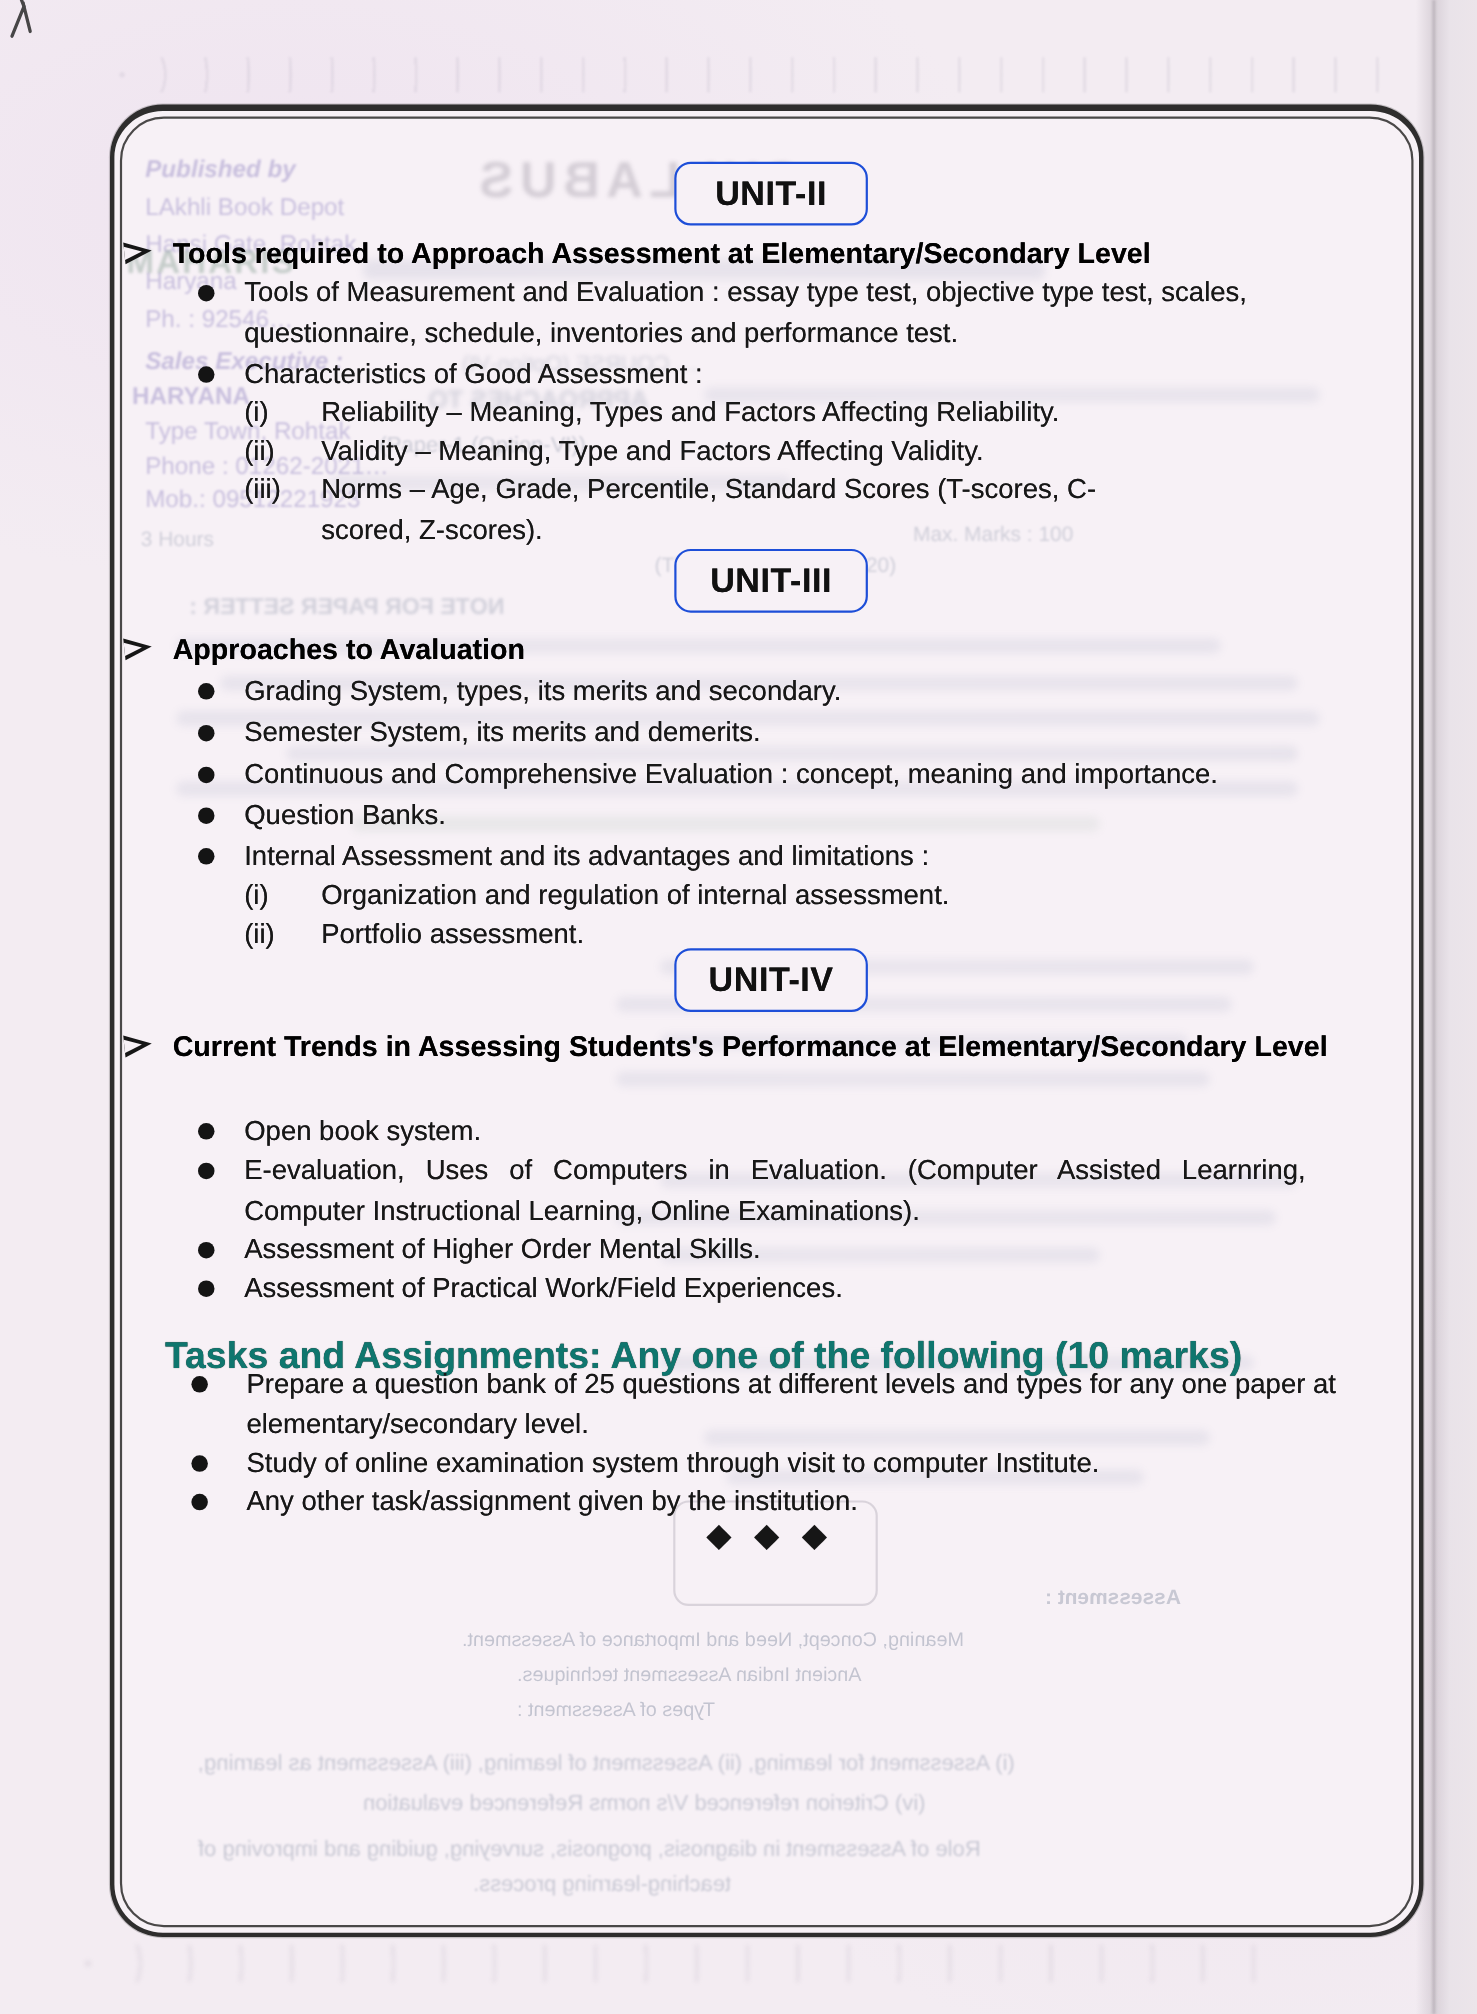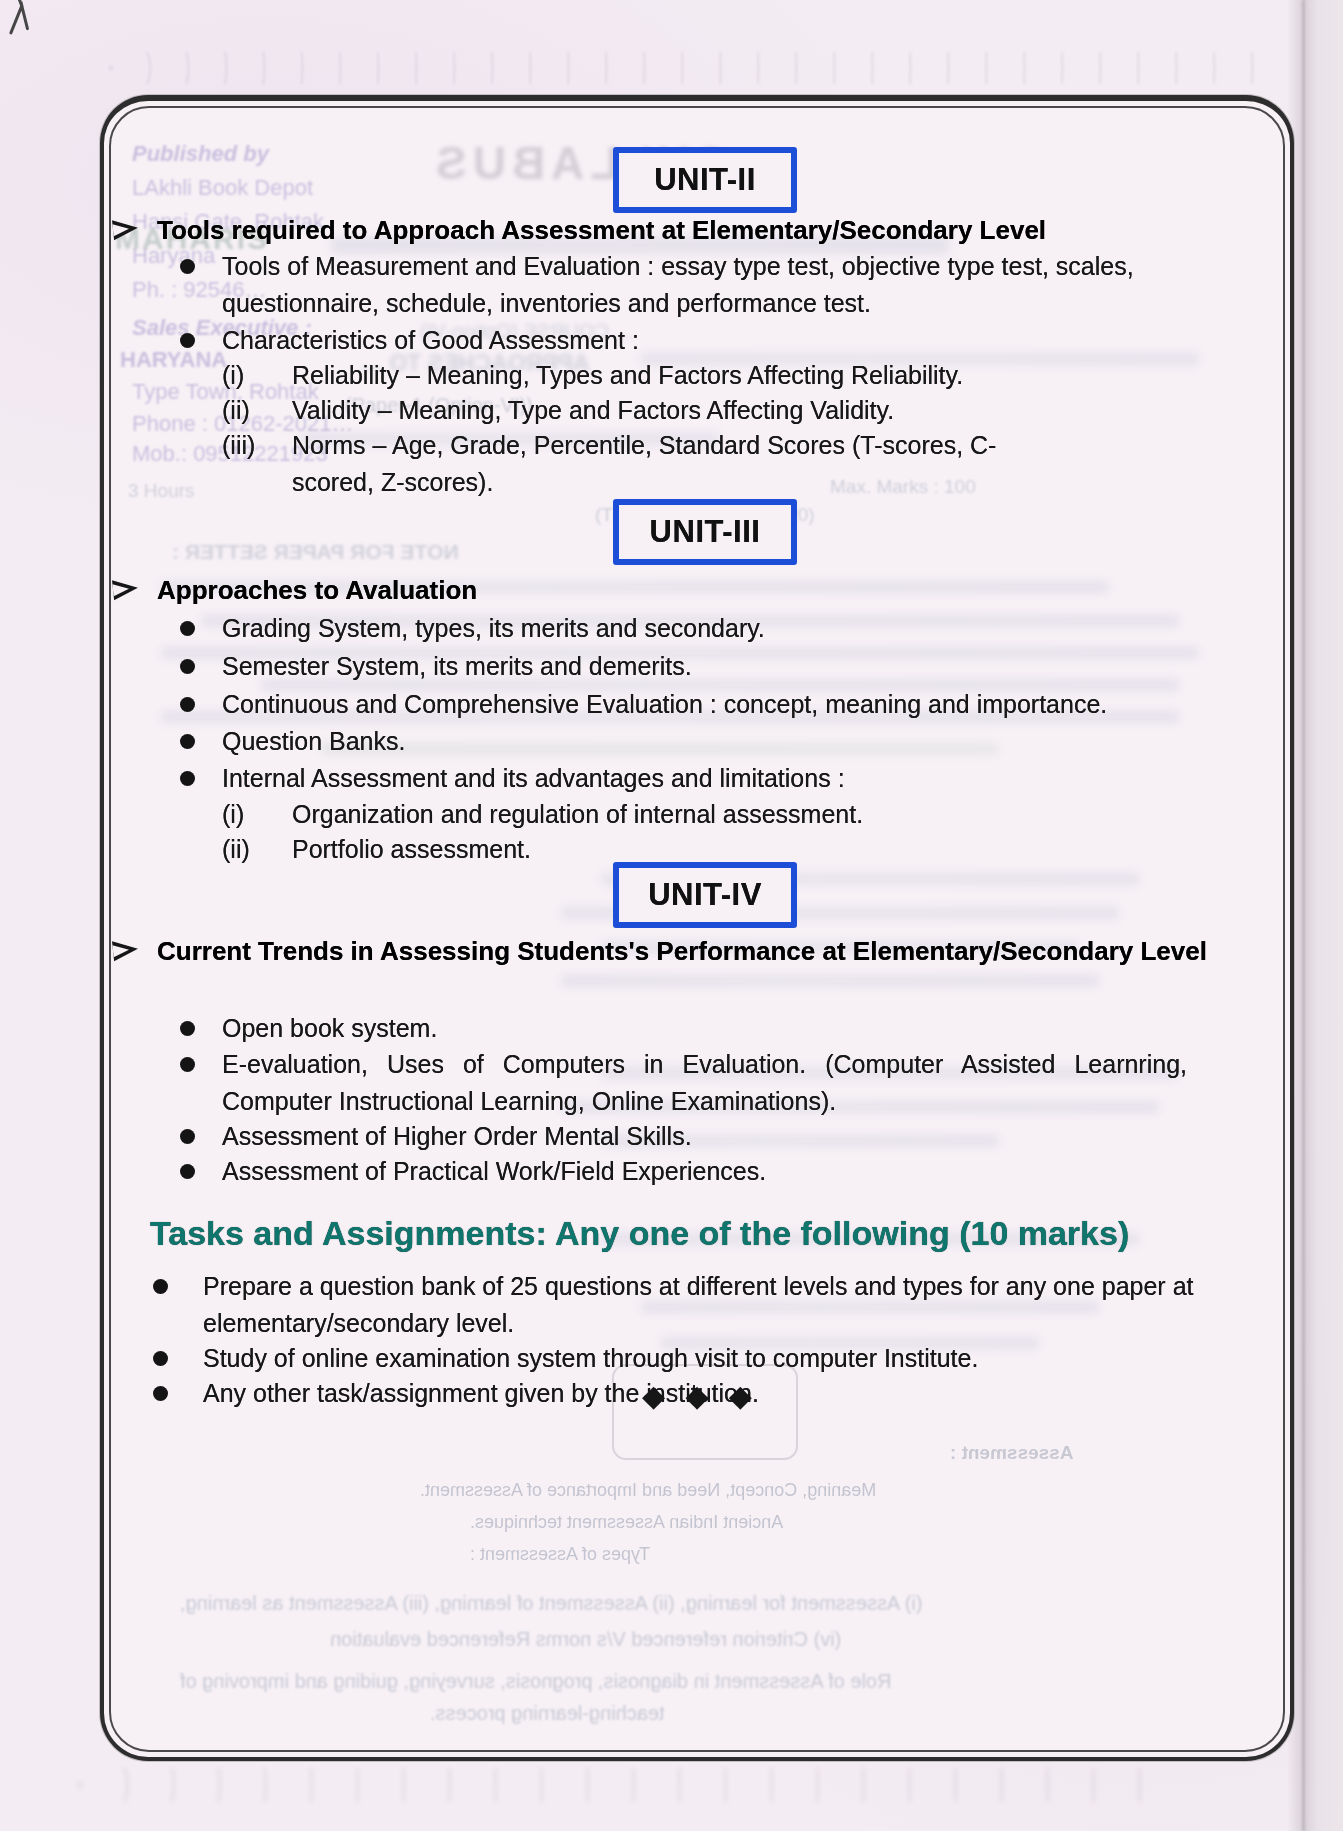--- a/index.html
+++ b/index.html
@@ -22,37 +22,37 @@
     background:repeating-radial-gradient(circle at 20px 17px, rgba(140,130,150,.28) 0 2px, transparent 4px 46px);}
   .top-scallop{position:absolute;left:95px;top:52px;width:1170px;height:32px;opacity:.5;filter:blur(1px);
     background:repeating-radial-gradient(circle at 16px 16px, rgba(120,115,140,.22) 0 2px, transparent 3px 38px);}
   
   .frame{position:absolute;left:100px;top:95px;width:1186px;height:1656px;
     border:4px solid #2e2d2d;border-top-width:6px;border-radius:48px;
     background:#f7f1f6;box-shadow:0 0 0 1px rgba(60,60,60,.25);}
   .frame::before{content:"";position:absolute;inset:5px;border:2px solid #4a4848;border-radius:40px;}
   
   .badge{position:absolute;left:613px;width:172px;height:54px;line-height:54px;text-align:center;
-    border:6px solid #1d4ed8;border-radius:3px;background:#f7f1f6;z-index:5;
+    border:2px solid #1d4ed8;border-radius:15px;background:#f7f1f6;z-index:5;
     font-weight:700;font-size:31px;letter-spacing:.5px;color:#111;text-shadow:0 0 .6px #222;}
   
   .uheading{position:absolute;left:157px;z-index:4;font-weight:700;font-size:26px;line-height:36px;color:#000000;
     text-shadow:0 0 .6px #222;}
   .uheading .ht{display:inline-block;vertical-align:top;}
   .arrow-icon{position:absolute;left:-44px;top:7px;width:0;height:0;transform:rotate(-6deg);
     border-top:10px solid transparent;border-bottom:10px solid transparent;border-left:25px solid #161616;}
   .arrow-icon::after{content:"";position:absolute;left:-25px;top:-6px;width:0;height:0;
     border-top:6px solid transparent;border-bottom:6px solid transparent;border-left:16px solid #f7f1f6;}
   
   .row{position:absolute;left:222px;font-size:25px;line-height:37px;color:#171717;z-index:4;
     text-shadow:0 0 .5px rgba(25,25,25,.85);}
   .row .dot{position:absolute;left:-42px;top:11px;width:15px;height:15px;background:#141414;border-radius:50%;}
   .row .txt{display:inline-block;vertical-align:top;}
   .row .mk{display:inline-block;vertical-align:top;width:63px;}
-  .trow{left:203px;margin-top:28px;}
+  .trow{left:224px;}
   .trow .dot{left:-50px;}
   .tasks-heading{position:absolute;left:150px;font-weight:700;font-size:34px;color:#0f766e;z-index:4;
     text-shadow:0 0 .7px #222;margin-top:10px;}
   .diamonds{position:absolute;left:615px;width:170px;text-align:center;font-size:30px;letter-spacing:6px;
     color:#161616;z-index:4;}
   
   .ghost{position:absolute;z-index:1;pointer-events:none;}
   .g-purple{color:#9b8fc6;opacity:.5;filter:blur(.8px);font-size:22px;line-height:32px;}
   .g-ital{font-style:italic;font-weight:700;}
   .g-mirror span{display:inline-block;transform:scaleX(-1);}

